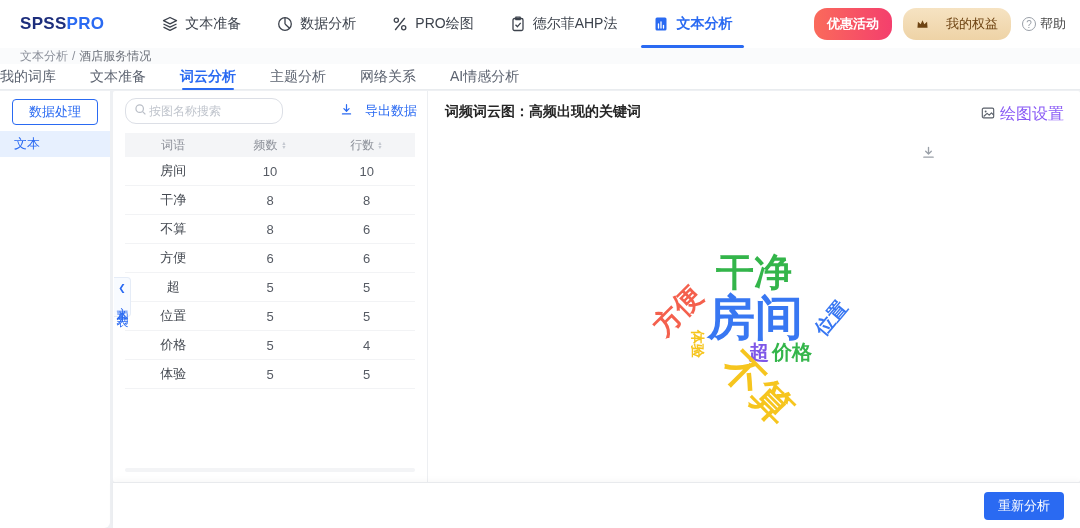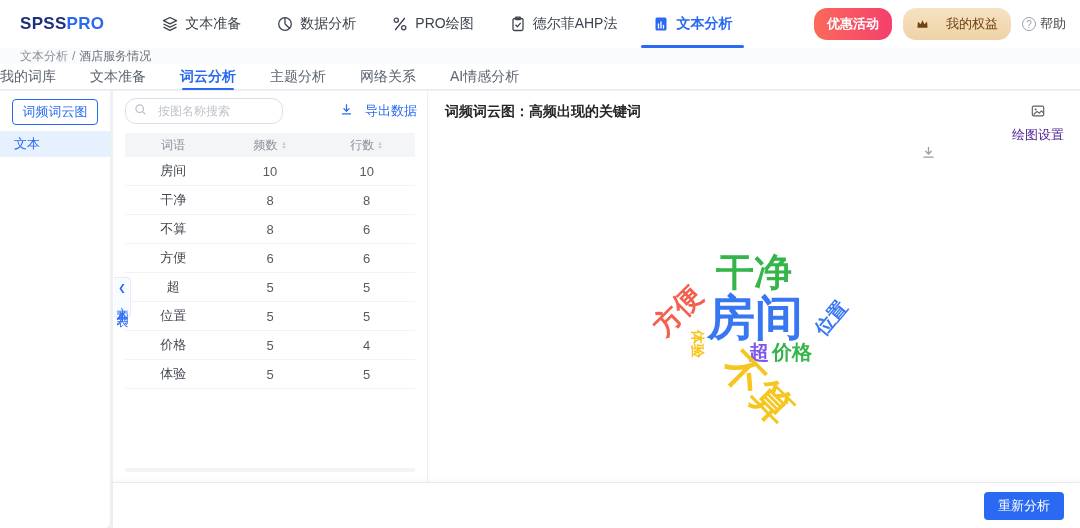--- a/index.html
+++ b/index.html
@@ -32,41 +32,41 @@
   .tab.active::after { content:""; position:absolute; left:2px; right:2px; bottom:0; height:2px; background:#2a6af2; border-radius:1px; }
 
   
   .sidebar { position:absolute; left:0; top:91px; width:110px; height:437px; background:#fff; border-radius:0 0 6px 0; }
   .import-btn { margin:8px 12px 6px 12px; height:26px; width:86px; border:1px solid #2a6af2; border-radius:4px; background:#fff; color:#2a6af2; font-size:13px; display:flex; align-items:center; justify-content:center; cursor:pointer; }
   .side-item { height:26px; display:flex; align-items:center; padding-left:14px; font-size:13px; color:#2a6af2; background:#e7f0fe; cursor:pointer; }
 
   
   .main { position:absolute; left:113px; top:91px; width:967px; height:391px; background:#fff; border-radius:2px; }
   .table-sec { position:absolute; left:0; top:0; width:315px; height:391px; border-right:1px solid #edeff2; }
-  .search-wrap { position:absolute; left:12px; top:7px; width:158px; height:26px; border:1px solid #dcdfe6; border-radius:11px; display:flex; align-items:center; padding:0 8px; gap:11px; background:#fff; }
+  .search-wrap { position:absolute; left:12px; top:7px; width:158px; height:26px; border:1px solid #dcdfe6; border-radius:11px; display:flex; align-items:center; padding:0 8px; gap:2px; background:#fff; }
   .search-wrap input { border:none; outline:none; width:115px; font-size:12px; color:#555; font-family:inherit; }
   .search-wrap input::placeholder { color:#c0c5cd; }
   .export-link { position:absolute; right:10px; top:11px; display:flex; align-items:center; gap:12px; color:#2a6af2; font-size:13px; cursor:pointer; }
   .t-head { position:absolute; left:12px; right:12px; top:42px; height:24px; background:#f4f5f7; display:grid; grid-template-columns:1fr 1fr 1fr; align-items:center; font-size:12px; color:#8c9099; }
   .t-hcell { display:flex; align-items:center; justify-content:center; gap:3px; }
   .sorter { display:flex; flex-direction:column; line-height:4px; }
   .sorter span { font-size:6px; color:#c4c8d0; transform:scale(.9); }
   .t-body { position:absolute; left:12px; right:12px; top:66px; }
   .t-row { height:29px; display:grid; grid-template-columns:1fr 1fr 1fr; align-items:center; border-bottom:1px solid #f2f3f5; font-size:13px; color:#565b64; }
   .t-cell { text-align:center; }
   .t-cell.word { color:#454a52; }
   .scroll-hint { position:absolute; left:12px; right:12px; bottom:10px; height:4px; background:#f3f4f6; border-radius:2px; }
   .collapse-tab { position:absolute; left:1px; top:186px; width:17px; padding:5px 0 7px 0; background:#f8fbff; border:1px solid #e5ecf7; border-left:none; border-radius:0 4px 4px 0; display:flex; flex-direction:column; align-items:center; gap:4px; color:#2a6af2; cursor:pointer; z-index:3; }
   .collapse-tab .chev { font-size:9px; }
   .collapse-tab .vlabel { writing-mode:vertical-rl; font-size:12px; letter-spacing:3px; }
 
   
   .cloud-sec { position:absolute; left:316px; top:0; right:0; bottom:0; }
   .cloud-title { position:absolute; left:16px; top:12px; font-size:14px; font-weight:700; color:#262626; }
-  .plot-settings { position:absolute; right:16px; top:13px; display:flex; align-items:center; gap:5px; font-size:13px; color:#4c1d95; cursor:pointer;flex-direction:column; }
+  .plot-settings { position:absolute; right:16px; top:13px; display:flex; align-items:center; gap:5px; font-size:16px; color:#8b5cf6; cursor:pointer; }
   .canvas-dl { position:absolute; left:492px; top:54px; cursor:pointer; }
   .cloud { position:absolute; inset:0; }
   .cw { position:absolute; font-weight:700; white-space:nowrap; line-height:1; }
 
   
   .footer { position:absolute; left:113px; top:482px; width:967px; height:46px; background:#fff; border-top:1px solid #e8eaed; box-shadow:0 -2px 6px rgba(0,0,0,.03); }
   .rerun-btn { position:absolute; right:16px; top:9px; height:28px; padding:0 14px; background:#2a6af2; border:none; border-radius:4px; color:#fff; font-size:13px; font-family:inherit; cursor:pointer; }
 </style>
 </head>
 <body>
@@ -148,21 +148,21 @@
 <div class="tabsbar">
   <div class="tab">我的词库</div>
   <div class="tab">文本准备</div>
   <div class="tab active">词云分析</div>
   <div class="tab">主题分析</div>
   <div class="tab">网络关系</div>
   <div class="tab">AI情感分析</div>
 </div>
 
 <div class="sidebar">
-  <div class="import-btn">词频词云图</div>
+  <div class="import-btn">数据处理</div>
   <div class="side-item">文本</div>
 </div>
 
 <div class="main">
 
   <div class="table-sec">
     <div class="search-wrap">
       <span><svg width="13" height="13" viewBox="0 0 16 16" fill="none" stroke="#b9bec7" stroke-width="1.5">
             <circle cx="7" cy="7" r="4.6"></circle>
             <path d="M10.6 10.6L14 14"></path>

